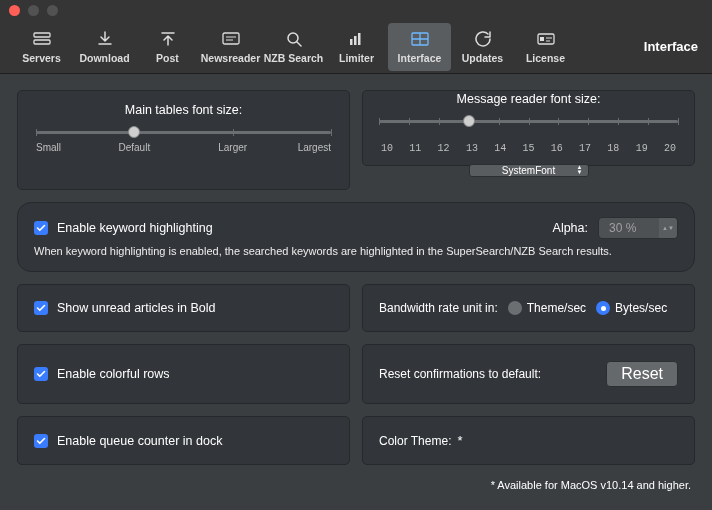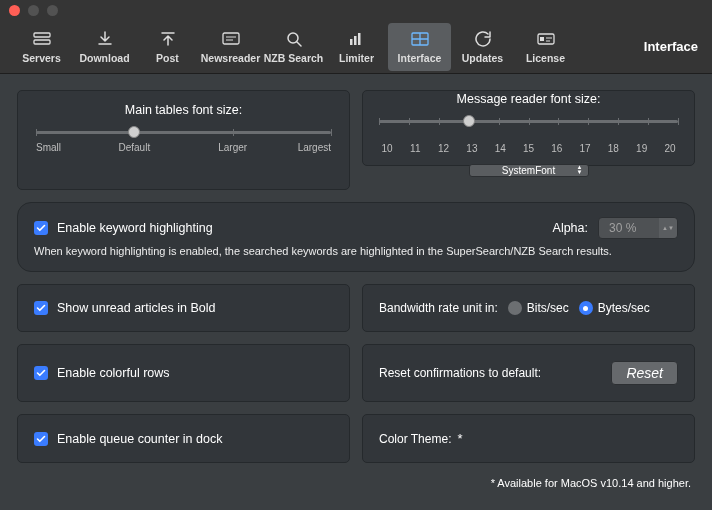--- a/index.html
+++ b/index.html
@@ -66,21 +66,21 @@
   .thumb {
     position: absolute; top: -5px; width: 12px; height: 12px;
     background: #cfcfcf; border-radius: 50%;
     transform: translateX(-50%);
     border: 1px solid #888;
   }
   .tick-labels { display: flex; justify-content: space-between; margin-top: 8px; font-size: 10px; color: #bfbfbf; }
   .tick-labels span { width: 0; white-space: nowrap; display: inline-flex; justify-content: center; }
   .tick-labels span:first-child { justify-content: flex-start; }
   .tick-labels span:last-child { justify-content: flex-end; }
-  .msg-labels { display: flex; justify-content: space-between; margin-top: 20px; font-size: 10px; color: #bfbfbf; }
+  .msg-labels { display: flex; justify-content: space-between; margin-top: 20px; font-size: 10px; color: #bfbfbf; font-family: Liberation Mono, monospace; }
   .msg-labels span { width: 16px; text-align: center; }
   .font-select {
     margin: 10px auto 0 auto; width: 120px; height: 16px;
     background: #5a5d60; border-radius: 3px; font-size: 10px;
     display: flex; align-items: center; justify-content: center;
     position: relative; color: #fff;
     border: 1px solid #2c2f32;
   }
   .font-select .arrows {
     position: absolute; right: 2px; top: 0; bottom: 0; width: 12px;
@@ -102,23 +102,22 @@
   .radio {
     width: 14px; height: 14px; border-radius: 50%;
     display: inline-flex; align-items: center; justify-content: center;
     margin: 0 5px 0 10px;
   }
   .radio.off { background: #6c6f72; }
   .radio.on { background: #3a7cff; }
   .radio-dot { width: 5px; height: 5px; border-radius: 50%; background: #fff; }
   .btn {
     background: #66696c; color: #fff; border: 1px solid #2c2f32;
-    border-radius: 4px; padding: 3px 14px; font-size: 14px;
+    border-radius: 4px; padding: 3px 14px; font-size: 16px;
     margin-left: auto;
-    font-style: italic;
   }
   .select {
     background: #66696c; border: 1px solid #2c2f32;
     border-radius: 4px; height: 22px; display: flex; align-items: center;
     font-size: 12px; color: #fff; padding-left: 10px;
     position: relative;
   }
   .select .stepper {
     position: absolute; right: 0; top: 0; bottom: 0; width: 18px;
     background: #3a7cff; border-radius: 0 4px 4px 0;
@@ -308,21 +307,21 @@
       <div class="chk">
         <svg width="10" height="10" viewBox="0 0 10 10">
             <path d="M1.5 5l2.3 2.3L8.5 2.5" fill="none" stroke="#fff" stroke-width="1.6" stroke-linecap="round" stroke-linejoin="round"></path>
           </svg>
       </div>
       <span style="font-size:12.5px">Show unread articles in Bold</span>
     </div>
     <div class="card half">
       <span class="right-label">Bandwidth rate unit in:</span>
       <div class="radio off"></div>
-      <span>Bits/sec</span>
+      <span>Theme/sec</span>
       <div class="radio on">
           <div class="radio-dot"></div>
         </div>
       <span>Bytes/sec</span>
     </div>
   </div>
 
   <div class="row2">
     <div class="card half">
       <div class="chk">

